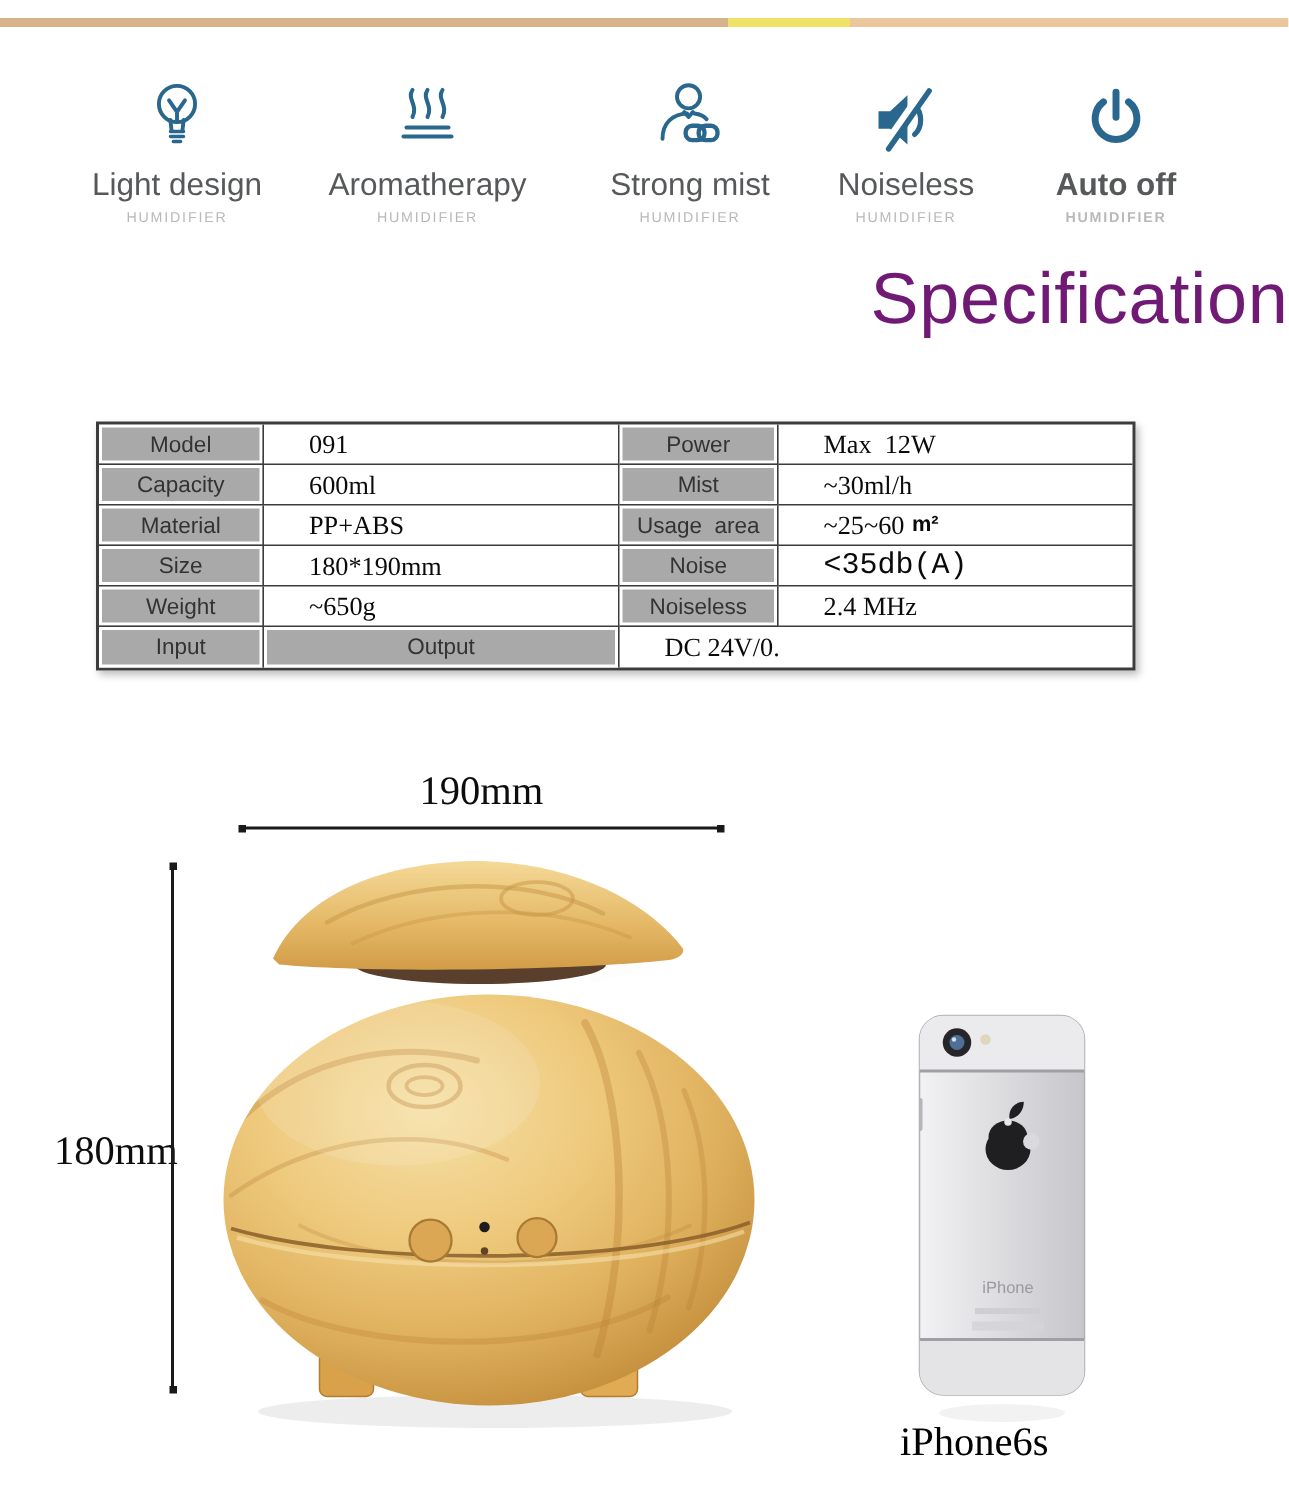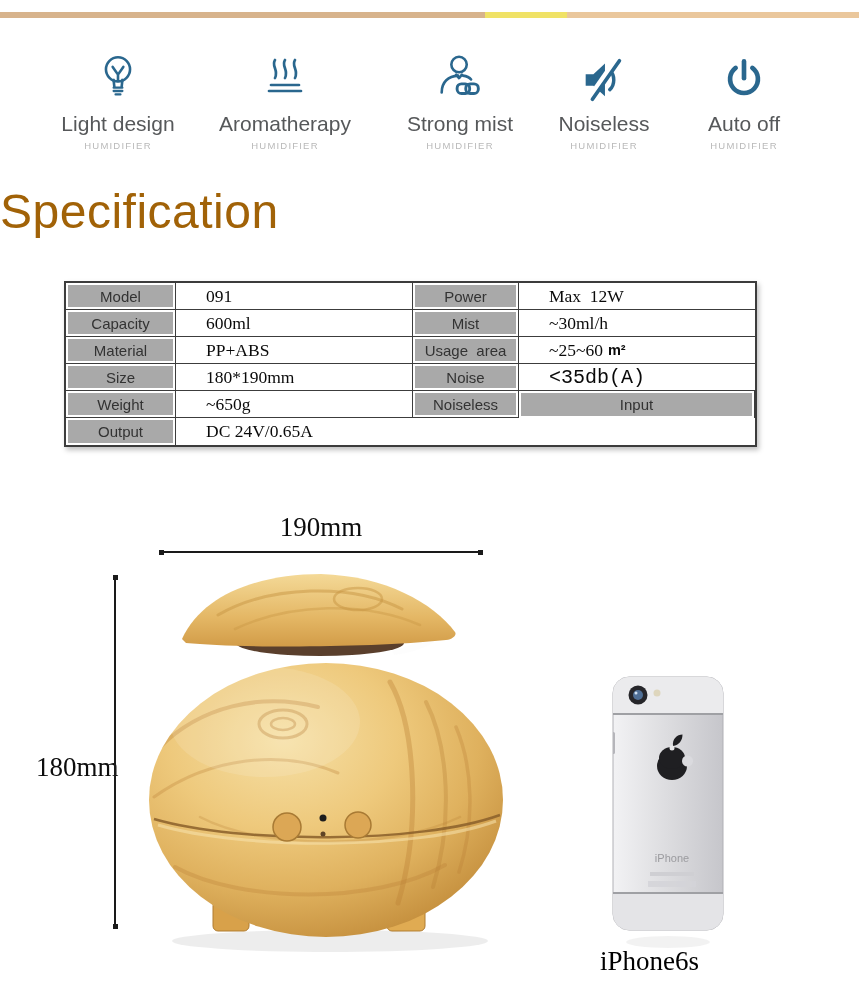--- a/index.html
+++ b/index.html
@@ -5,31 +5,31 @@
   html,body{margin:0;padding:0;background:#fff;}
   .page{position:relative;width:859px;height:1000px;background:#ffffff;margin:12px auto;
         overflow:hidden;font-family:"Liberation Sans",sans-serif;padding-left:12px;}
 
   
   .top-strip{position:absolute;top:0;left:0;width:859px;height:6px;
     background:linear-gradient(90deg,#d7b38c 0 56.5%,#f0e266 56.5% 66%,#eac79c 66% 100%);}
 
   
   .feature{position:absolute;top:32px;width:180px;text-align:center;}
-  .f1{left:28px;} .f2{left:195px;} .f3{left:370px;} .f4{left:514px;} .f5{left:654px;}
+  .f1{left:28px;} .f2{left:195px;} .f3{left:370px;} .f4{left:514px;} .f5{left:654px;font-weight:bold;}
   .feature .icon-box{height:62px;display:flex;align-items:flex-end;justify-content:center;}
   .feature svg{display:block;}
   .feature .stroke{stroke:#2a678e;fill:none;stroke-width:2.7;stroke-linecap:round;stroke-linejoin:round;}
   .feature .fillc{fill:#2a678e;}
   .feature .label{margin-top:6px;font-size:21px;color:#56585a;}
   .feature .sub{margin-top:4px;font-size:9.5px;color:#b9b9b9;letter-spacing:1.2px;}
 
   
-  .spec-title{position:absolute;top:172px;left:0;width:859px;text-align:left;
-    font-size:48px;color:#a16207;letter-spacing:0.5px;}
+  .spec-title{position:absolute;top:160px;left:0;width:859px;text-align:right;
+    font-size:48px;color:#701a75;letter-spacing:0.5px;}
 
   
   .spec-table{position:absolute;left:64px;top:269px;width:689px;
     display:grid;grid-template-columns:110px 237px 106px 236px;grid-auto-rows:27px;
     border:2px solid #3c3c3c;box-shadow:2px 3px 5px rgba(0,0,0,0.25);background:#fff;}
   .cell{border-right:1px solid #3c3c3c;border-bottom:1px solid #3c3c3c;
     display:flex;align-items:center;overflow:hidden;text-align:center;}
   .cell.last-col{border-right:none;}
   .cell.last-row{border-bottom:none;}
   .cell.lab{background:#a9a9a9;box-shadow:inset 0 0 0 2px #ffffff;
@@ -153,20 +153,21 @@
     </div>
 
     <div class="cell lab">Size</div>
     <div class="cell val">180*190mm</div>
     <div class="cell lab">Noise</div>
     <div class="cell val sans last-col">&lt;35db(A)</div>
 
     <div class="cell lab">Weight</div>
     <div class="cell val">~650g</div>
     <div class="cell lab">Noiseless</div>
+    <div class="cell val last-col">2.4 MHz</div>
 
     <div class="cell lab last-row">Input</div>
     <div class="cell lab last-row">Output</div>
     <div class="cell val last-col last-row">DC 24V/0.65A</div>
   </div>
 
   <div class="dim-label w">190mm</div>
   <div class="dim-h-line"></div>
   <div class="dim-label h">180mm</div>
   <div class="dim-v-line"></div>

